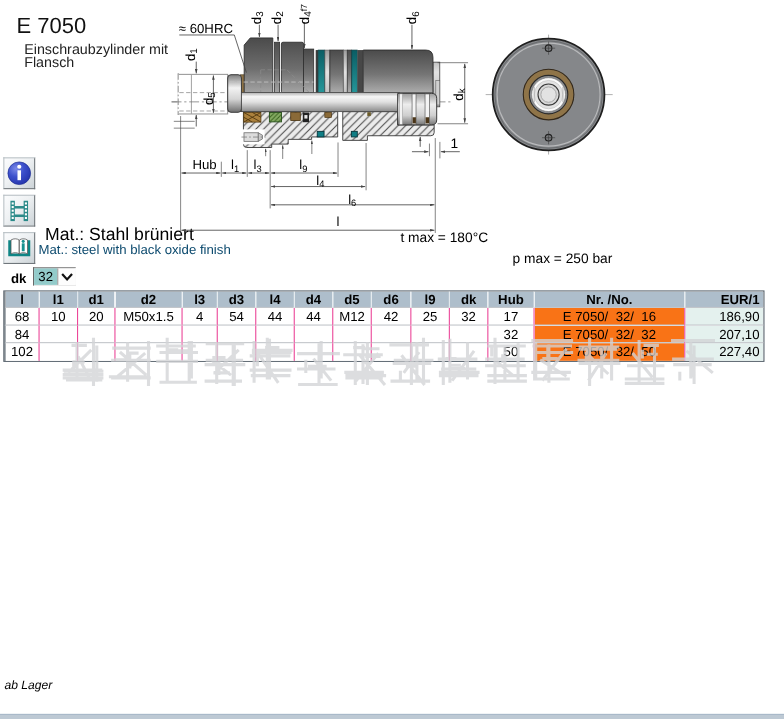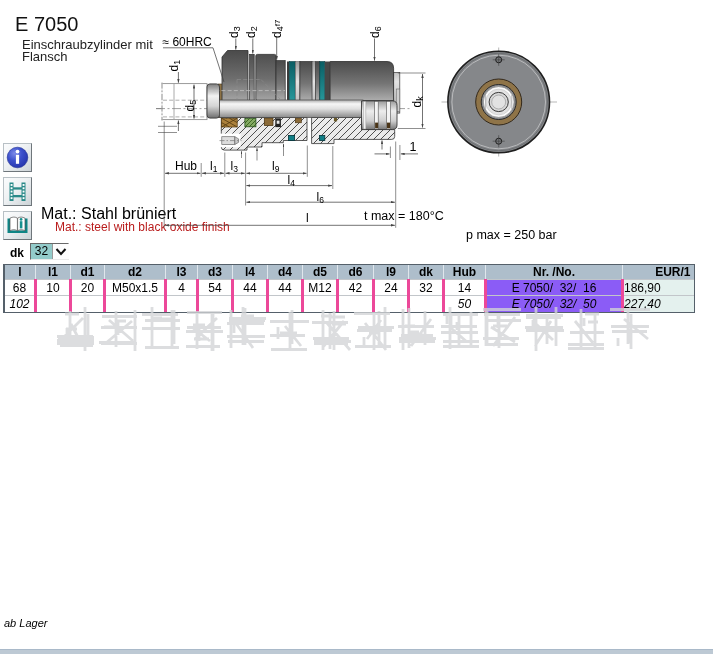--- a/index.html
+++ b/index.html
@@ -8,24 +8,24 @@
   
   .btn{position:absolute;left:3px;width:27px;height:27px;
        background:linear-gradient(135deg,#fbfcfd 0%,#eef1f3 45%,#ccd3d7 100%);
        border:1px solid #b8c0c5;border-right-color:#6f767b;border-bottom-color:#6f767b;}
   
   table.t{border-collapse:collapse;table-layout:fixed;font-size:12px;}
   table.t td,table.t th{padding:0;margin:0;overflow:hidden;white-space:nowrap;
        text-align:center;vertical-align:middle;}
   table.t th{background:#aebecb;font-weight:bold;border-left:1px solid #dfe6ec;}
   table.t th:first-child{border-left:1px solid #55606a;}
-  table.t td{background:#fff;border-left:3px solid #ec4899;border-top:1px solid #c2c6ca;}
+  table.t td{background:#fff;border-left:1px solid #ec4899;border-top:1px solid #c2c6ca;}
   table.t td:first-child{border-left:1px solid #55606a;}
-  table.t td.nr{background:#8b5cf6;margin-top:28px;}
-  table.t td.eur{background:#e4f1ee;text-align:left;padding-right:3px;}
+  table.t td.nr{background:#f97316;margin-top:28px;}
+  table.t td.eur{background:#e4f1ee;text-align:right;padding-right:3px;}
 </style></head>
 <body>
 
   <div class="abs" style="left:15px;top:12.5px;font-size:20px;color:#111;">E 7050</div>
   <div class="abs" style="left:22px;top:38.8px;font-size:13px;line-height:12.5px;color:#222;">Einschraubzylinder mit<br>Flansch</div>
 
   <div class="btn" style="top:143px;">
     <svg width="27" height="27" viewBox="0 0 27 27">
       <defs>
         <radialGradient id="ib" cx="0.35" cy="0.3" r="0.8">
@@ -65,21 +65,21 @@
     <svg width="27" height="27" viewBox="0 0 27 27">
       <path d="M3.5,6.5 L3.5,21 L23.5,21 L23.5,6.5 L21,6.5 L21,18.5 L6,18.5 L6,6.5 z" fill="#0e8585"></path>
       <path d="M6,6.2 C8.5,4.6 11.5,4.8 13.4,6.2 L13.4,18.8 C11.5,17.4 8.5,17.2 6,18.8 z" fill="#fff" stroke="#555" stroke-width="0.7"></path>
       <path d="M21,6.2 C18.5,4.6 15.5,4.8 13.6,6.2 L13.6,18.8 C15.5,17.4 18.5,17.2 21,18.8 z" fill="#fff" stroke="#555" stroke-width="0.7"></path>
       <rect x="15.8" y="9.2" width="2.6" height="7.2" fill="#17918f"></rect>
       <circle cx="17.1" cy="7.4" r="1.4" fill="#17918f"></circle>
     </svg>
   </div>
 
   <div class="abs" style="left:41px;top:205px;font-size:16px;color:#000;">Mat.: Stahl brüniert</div>
-  <div class="abs" style="left:55px;top:219.5px;font-size:12px;color:#b91c1c;">Mat.: steel with black oxide finish</div>
+  <div class="abs" style="left:35px;top:219.5px;font-size:12px;color:#0c4a6e;">Mat.: steel with black oxide finish</div>
   <div class="abs" style="left:364px;top:209px;font-size:12.5px;color:#000;">t max = 180°C</div>
   <div class="abs" style="left:466px;top:228px;font-size:12.5px;color:#000;">p max = 250 bar</div>
 
   <div class="abs" style="left:10px;top:246px;font-size:12px;font-weight:bold;">dk</div>
   <div class="abs" style="left:30px;top:243px;width:37px;height:15px;
        border-top:1px solid #686868;border-left:1px solid #686868;
        border-bottom:1px solid #e9e9e9;border-right:1px solid #e9e9e9;background:#fff;">
      <div class="abs" style="left:0;top:0;width:21px;height:15px;background:#93cbca;
           font-size:12px;text-align:center;line-height:15px;">32</div>
      <div class="abs" style="left:21px;top:0;width:16px;height:15px;background:#fdfdfd;border-left:1px solid #999;">
@@ -130,27 +130,44 @@
      <td>68</td>
           <td>10</td>
           <td>20</td>
           <td>M50x1.5</td>
           <td>4</td>
           <td>54</td>
           <td>44</td>
           <td>44</td>
      <td>M12</td>
           <td>42</td>
-          <td>24</td>
+          <td>25</td>
           <td>32</td>
-          <td>14</td>
+          <td>17</td>
           <td class="nr">E 7050/&nbsp;&nbsp;32/&nbsp;&nbsp;16</td>
           <td class="eur">186,90</td>
    </tr>
-   <tr style="height:16px;font-style:italic;">
+   <tr style="height:16px;">
+     <td>84</td>
+          <td></td>
+          <td></td>
+          <td></td>
+          <td></td>
+          <td></td>
+          <td></td>
+          <td></td>
+     <td></td>
+          <td></td>
+          <td></td>
+          <td></td>
+          <td>32</td>
+          <td class="nr">E 7050/&nbsp;&nbsp;32/&nbsp;&nbsp;32</td>
+          <td class="eur">207,10</td>
+   </tr>
+   <tr style="height:16px;">
      <td>102</td>
           <td></td>
           <td></td>
           <td></td>
           <td></td>
           <td></td>
           <td></td>
           <td></td>
      <td></td>
           <td></td>
@@ -164,21 +181,21 @@
     </table>
   </div>
 
   <svg class="abs" style="left:0;top:0;" width="713" height="654" viewBox="0 0 713 654">
     <path d="M57,336.5H93M58,337.5H94M57,340.5H94M57,343.5H94M60,345.5H93M70,311V345M85,307V351M88,314V347M66,329h11M65,314h14M67,328v8M71,324L82,345M83,318L62,339M102,316.5H137M101,327.5H137M99,342.5H135M101,343.5H137M116,311V347M135,310V351M104,327h10M115,321h11M118,321v14M109,320L133,341M132,321L106,343M142,314.5H178M145,320.5H180M142,328.5H180M145,347.5H179M152,307V347M172,310V347M174,310V344M157,319h16M152,318h10M187,312.5H222M187,327.5H221M186,331.5H223M186,346.5H220M197,313V349M212,313V351M213,313V351M199,328v13M194,339h15M193,325h12M193,328L210,341M217,318L195,339M229,318.5H266M229,320.5H265M227,323.5H264M227,336.5H265M228,341.5H264M231,310V348M243,307V345M245,308V345M234,320v13M241,316h13M235,322L253,348M270,321.5H309M270,335.5H305M271,349.5H307M290,312V349M292,310V344M283,333h14M280,333h10M278,327v12M285,326L301,346M312,322.5H348M313,338.5H349M314,341.5H351M314,343.5H348M323,310V350M330,313V349M334,311V350M321,316h11M332,324h14M330,317h15M327,323L350,350M344,321L323,347M354,313.5H390M358,327.5H394M357,330.5H392M355,346.5H391M374,314V350M379,311V345M385,307V346M369,333h10M364,337v10M365,323L386,350M381,320L367,339M398,326.5H434M401,335.5H433M399,338.5H436M399,341.5H435M403,309V350M409,308V348M425,311V345M409,335h14M405,326h10M409,332h10M431,319L411,346M443,314.5H478M441,326.5H477M441,332.5H478M443,341.5H479M443,346.5H479M450,307V349M459,314V345M471,312V346M447,314v10M451,315v10M457,322v8M451,328L467,342M483,309.5H521M484,314.5H520M486,320.5H521M483,338.5H519M485,344.5H518M486,311V346M487,311V345M499,313V348M493,326h14M498,315v13M491,327L515,342M515,317L493,346M526,315.5H563M526,317.5H561M525,327.5H563M526,330.5H564M536,307V351M547,314V344M556,307V346M534,316v12M533,320v10M535,323L553,340M551,321L535,346M570,332.5H604M568,344.5H604M568,348.5H604M581,309V348M595,313V348M585,314h14M588,322h10M584,318v8M575,321L593,343M610,309.5H650M611,326.5H649M612,331.5H647M628,310V344M631,314V349M618,338v8M629,329v14M624,319L648,339" fill="none" stroke="#d2d4d6" stroke-width="2.8" opacity="0.78"></path>
   </svg>
 
   <div class="abs" style="left:4px;top:617px;font-size:11px;color:#000;font-style:italic;">ab Lager</div>
   <div class="abs" style="left:0;top:649px;width:713px;height:5px;background:#bdc9d4;border-top:1px solid #a9b9c9;"></div>
 
-  <div class="abs" style="left:150px;top:16px;">
+  <div class="abs" style="left:150px;top:0;">
   <svg width="430" height="232" viewBox="150 0 430 232" font-family="Liberation Sans, sans-serif">
    <defs>
      <linearGradient id="gBody" x1="0" y1="34" x2="0" y2="86" gradientUnits="userSpaceOnUse">
        <stop offset="0" stop-color="#4a4a4a"></stop>
           <stop offset="0.55" stop-color="#6e6e6e"></stop>
           <stop offset="1" stop-color="#a8a8a8"></stop>
      </linearGradient>
      <linearGradient id="gBody2" x1="0" y1="45" x2="0" y2="86" gradientUnits="userSpaceOnUse">
        <stop offset="0" stop-color="#4a4a4a"></stop>
           <stop offset="0.55" stop-color="#757575"></stop>

